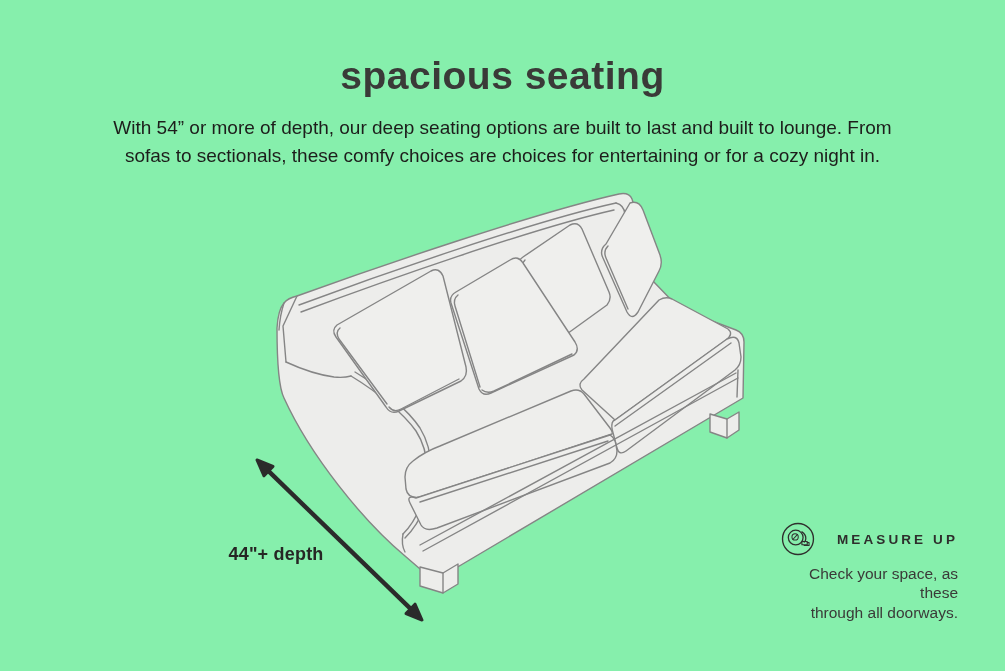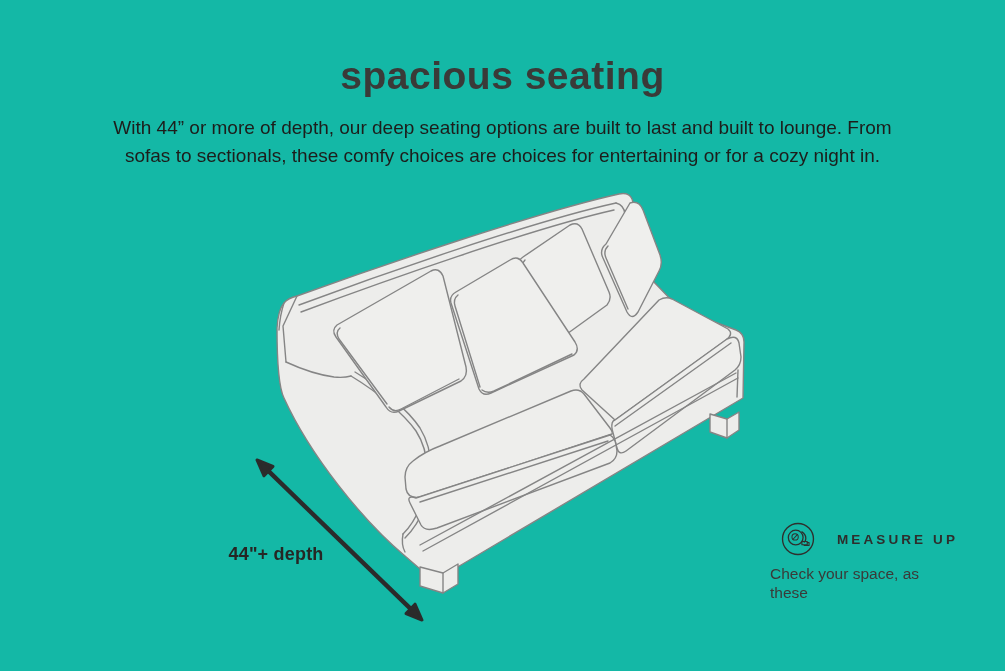--- a/index.html
+++ b/index.html
@@ -1,17 +1,17 @@
 <!DOCTYPE html>
 <html><head>
 <meta charset="utf-8">
 <style>
   html,body{margin:0;padding:0;background:#ffffff;}
   .canvas{
-    position:relative;width:1005px;height:671px;background:#14b8a6;
+    position:relative;width:1005px;height:671px;background:#86efac;
     font-family:"Liberation Sans","DejaVu Sans",sans-serif;overflow:hidden;
   }
   .title{
     position:absolute;top:56px;left:0;right:0;text-align:center;
     font-size:39px;font-weight:bold;color:#3a3a38;letter-spacing:.5px;line-height:1;
   }
   .desc{
     position:absolute;top:114px;left:0;right:0;text-align:center;
     font-size:19px;line-height:27.5px;color:#1d1d1b;
   }
@@ -22,32 +22,32 @@
     font-size:18px;font-weight:bold;color:#262624;letter-spacing:.2px;
   }
   .measure{
     position:absolute;left:757px;top:519px;width:201px;
   }
   .measure-row{display:flex;align-items:center;gap:22px;margin-left:24px;height:40px;text-align:center;}
   .measure-title{
     font-size:13.5px;font-weight:bold;color:#2e2e2c;letter-spacing:3.1px;white-space:nowrap;
   }
   .measure-note{
-    margin-top:5px;text-align:left;font-size:15.5px;line-height:19.3px;color:#3a3a38;margin-left:13px;
+    margin-top:5px;text-align:right;font-size:15.5px;line-height:19.3px;color:#3a3a38;margin-left:13px;
   }
 </style>
 </head>
 <body>
 
 <div class="canvas">
 
   <div class="title">spacious seating</div>
 
   <div class="desc">
-    <div>With 44” or more of depth, our deep seating options are built to last and built to lounge. From</div>
+    <div>With 54” or more of depth, our deep seating options are built to last and built to lounge. From</div>
     <div>sofas to sectionals, these comfy choices are choices for entertaining or for a cozy night in.</div>
   </div>
 
   <svg class="sofa-svg" width="1005" height="671" viewBox="0 0 1005 671">
     <g stroke="#858585" stroke-width="1.4" stroke-linejoin="round" stroke-linecap="round" fill="none">
 
       <g>
         <path fill="#ededeb" d="M 277,328 Q 278,310 284,303 Q 288,298 297,296
           C 380,266 538,212 619,194 Q 629,192 632,199 Q 635,206 633,216
           L 650,278 L 680,309 L 736,330 Q 744,333 744,342 L 743,398
@@ -141,16 +141,17 @@
           <path d="M 14.2,20.3 L 19.2,14.9" stroke-width="1.2"></path>
           <path d="M 24.6,11.6 Q 29.4,14.4 29.2,19.6 Q 29.1,22.2 27.4,23.6" stroke-width="1.5"></path>
           <rect x="24.6" y="22.9" width="6.3" height="3.9" stroke-width="1.3"></rect>
           <path d="M 30.9,24.1 L 33,24.1 L 33,27.6 L 27.2,27.6" stroke-width="1.3"></path>
         </g>
       </svg>
       <span class="measure-title">MEASURE UP</span>
     </div>
     <div class="measure-note">
       <div>Check your space, as these</div>
+      <div>through all doorways.</div>
     </div>
   </div>
 
 </div>
 
 </body></html>

